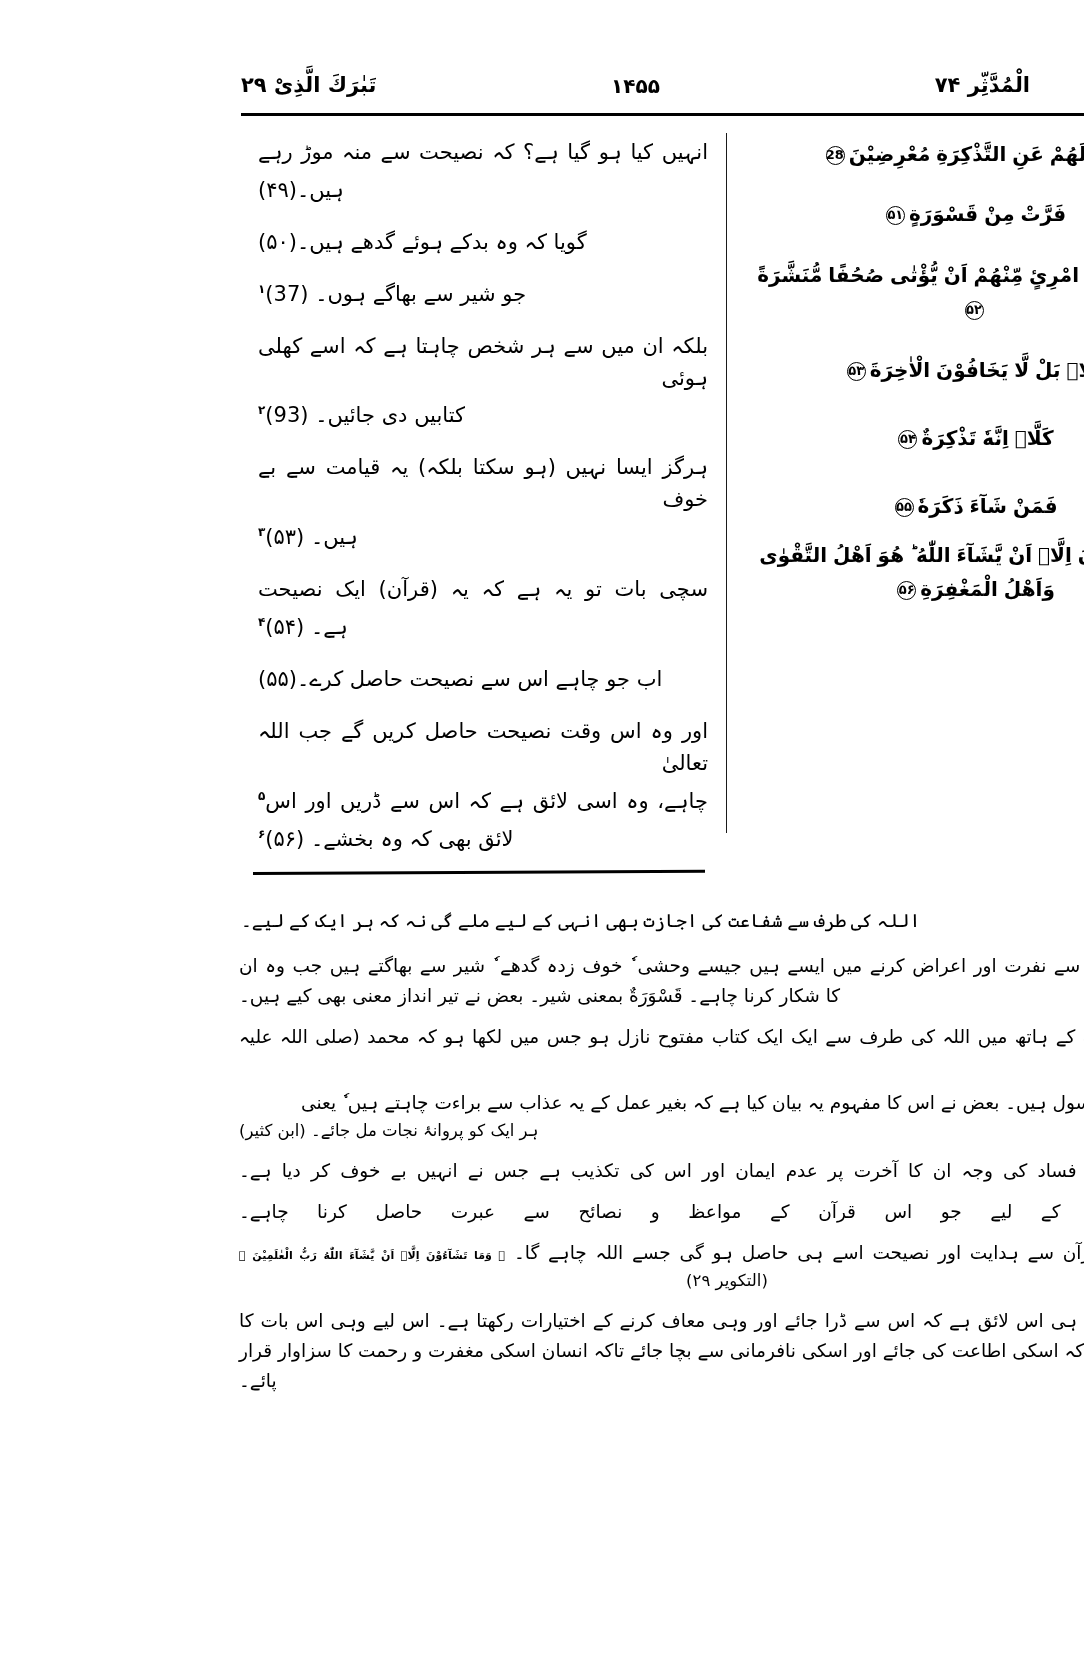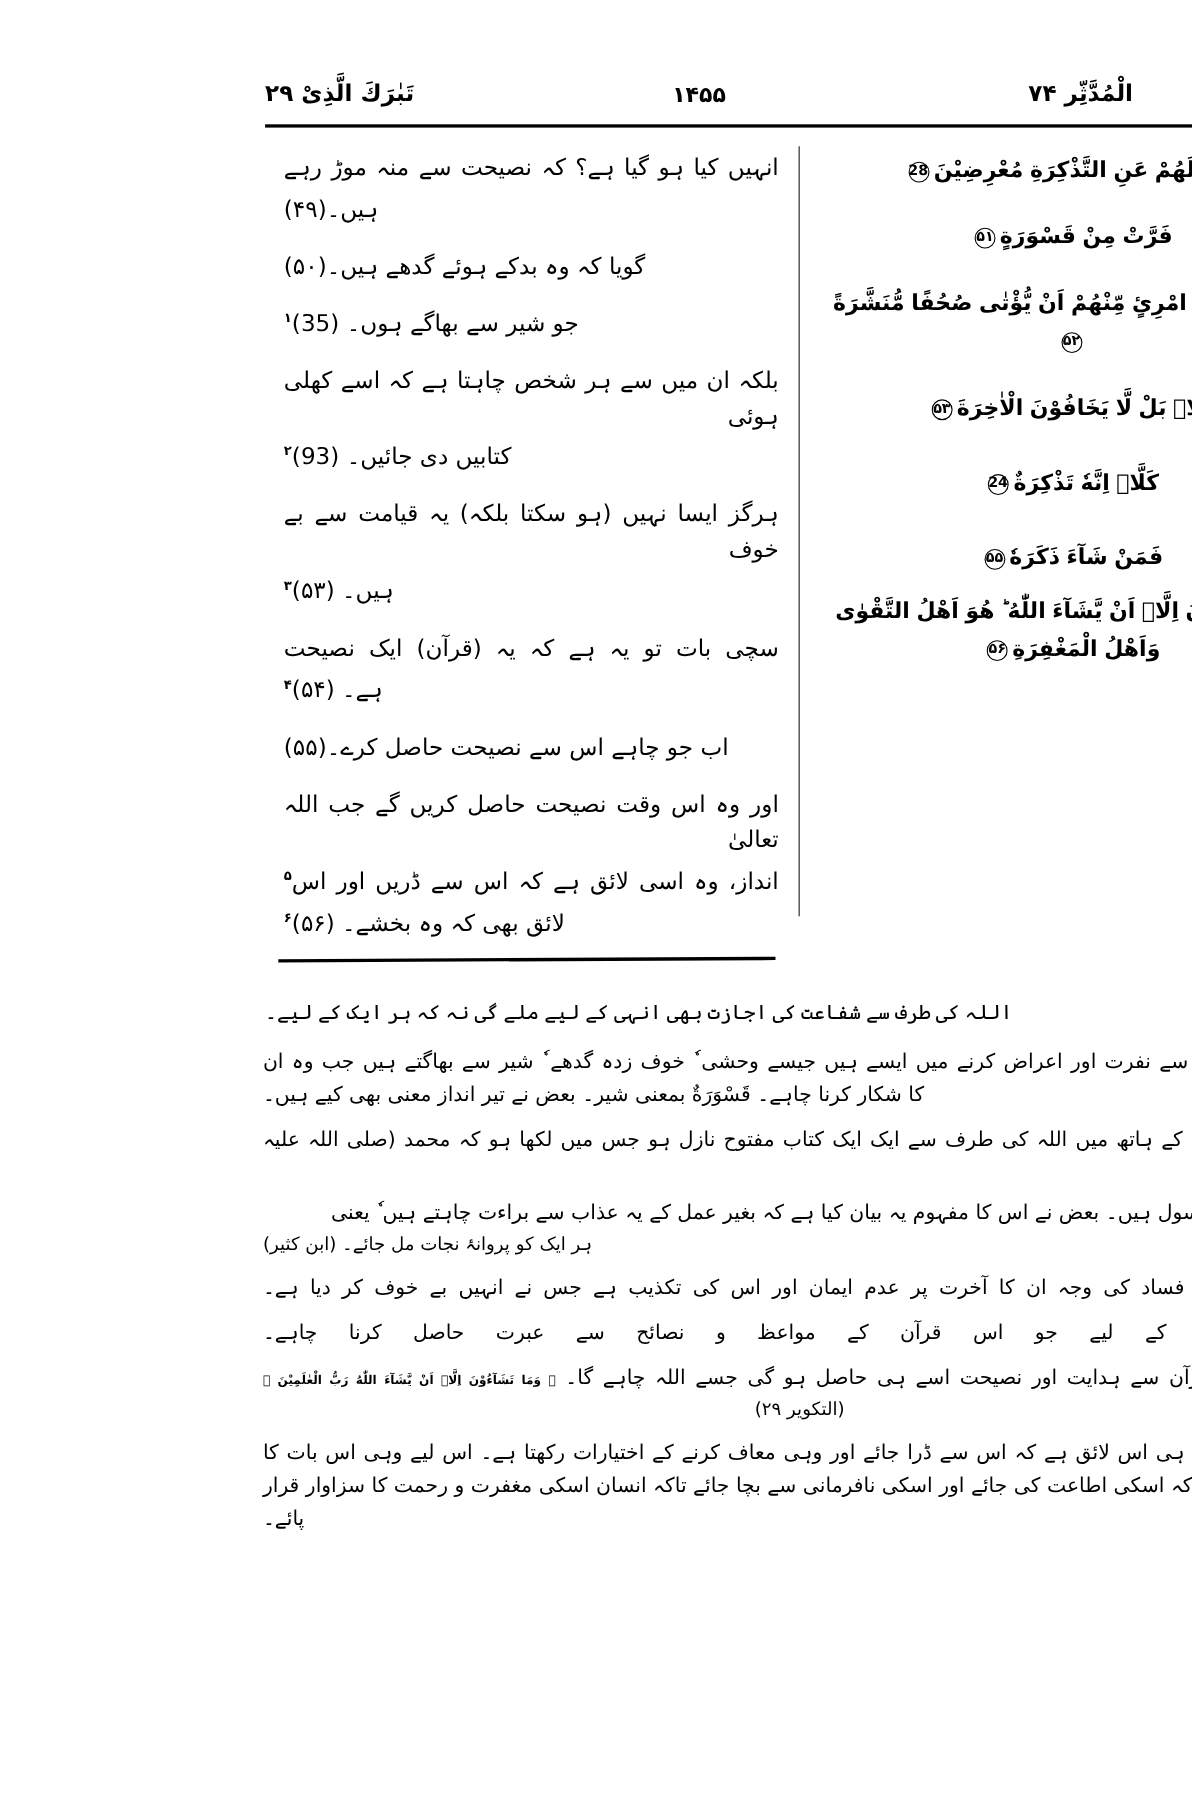--- a/index.html
+++ b/index.html
@@ -229,42 +229,42 @@
       <p class="ayah">
         <span>فَرَّتْ مِنْ قَسْوَرَةٍ</span><span class="num">۵۱</span>
       </p>
       <p class="ayah">
         <span>بَلْ یُرِیْدُ كُلُّ امْرِئٍ مِّنْهُمْ اَنْ یُّؤْتٰى صُحُفًا مُّنَشَّرَةً</span><span class="num">۵۲</span>
       </p>
       <p class="ayah" style="margin-bottom:34px">
         <span>كَلَّاۭ بَلْ لَّا یَخَافُوْنَ الْاٰخِرَةَ</span><span class="num">۵۳</span>
       </p>
       <p class="ayah" style="margin-bottom:34px">
-        <span>كَلَّاۤ اِنَّهٗ تَذْكِرَةٌ</span><span class="num">24</span>
+        <span>كَلَّاۤ اِنَّهٗ تَذْكِرَةٌ</span><span class="num">۵۴</span>
       </p>
       <p class="ayah" style="margin-bottom:14px">
         <span>فَمَنْ شَآءَ ذَكَرَهٗ</span><span class="num">۵۵</span>
       </p>
       <p class="ayah">
         <span>وَمَا یَذْكُرُوْنَ اِلَّاۤ اَنْ یَّشَآءَ اللّٰهُ ؕ هُوَ اَهْلُ التَّقْوٰى وَاَهْلُ الْمَغْفِرَةِ</span><span class="num">۵۶</span>
       </p>
 
     </div>
 
     <div class="col-divider"></div>
 
     <div class="col-urdu">
 
       <p class="tr-line">انہیں کیا ہو گیا ہے؟ کہ نصیحت سے منہ موڑ رہے</p>
       <p class="tr-line tail">ہیں۔(۴۹)</p>
 
       <p class="tr-line tail">گویا کہ وہ بدکے ہوئے گدھے ہیں۔(۵۰)</p>
 
       <p class="tr-line tail">
-        <span>جو شیر سے بھاگے ہوں۔ (35)</span><sup class="fn">۱</sup>
+        <span>جو شیر سے بھاگے ہوں۔ (37)</span><sup class="fn">۱</sup>
       </p>
 
       <p class="tr-line">بلکہ ان میں سے ہر شخص چاہتا ہے کہ اسے کھلی ہوئی</p>
       <p class="tr-line tail">
         <span>کتابیں دی جائیں۔ (93)</span><sup class="fn">۲</sup>
       </p>
 
       <p class="tr-line">ہرگز ایسا نہیں (ہو سکتا بلکہ) یہ قیامت سے بے خوف</p>
       <p class="tr-line tail">
         <span>ہیں۔ (۵۳)</span><sup class="fn">۳</sup>
@@ -272,21 +272,21 @@
 
       <p class="tr-line">سچی بات تو یہ ہے کہ یہ (قرآن) ایک نصیحت</p>
       <p class="tr-line tail">
         <span>ہے۔ (۵۴)</span><sup class="fn">۴</sup>
       </p>
 
       <p class="tr-line tail">اب جو چاہے اس سے نصیحت حاصل کرے۔(۵۵)</p>
 
       <p class="tr-line">اور وہ اس وقت نصیحت حاصل کریں گے جب اللہ تعالیٰ</p>
       <p class="tr-line">
-        <span>انداز،  وہ اسی لائق ہے کہ اس سے ڈریں اور اس</span><sup class="fn">۵</sup>
+        <span>چاہے،  وہ اسی لائق ہے کہ اس سے ڈریں اور اس</span><sup class="fn">۵</sup>
       </p>
       <p class="tr-line tail">
         <span>لائق بھی کہ وہ بخشے۔ (۵۶)</span><sup class="fn">۶</sup>
       </p>
 
     </div>
   </div>
 
   <div class="foot-rule-line"></div>
 

